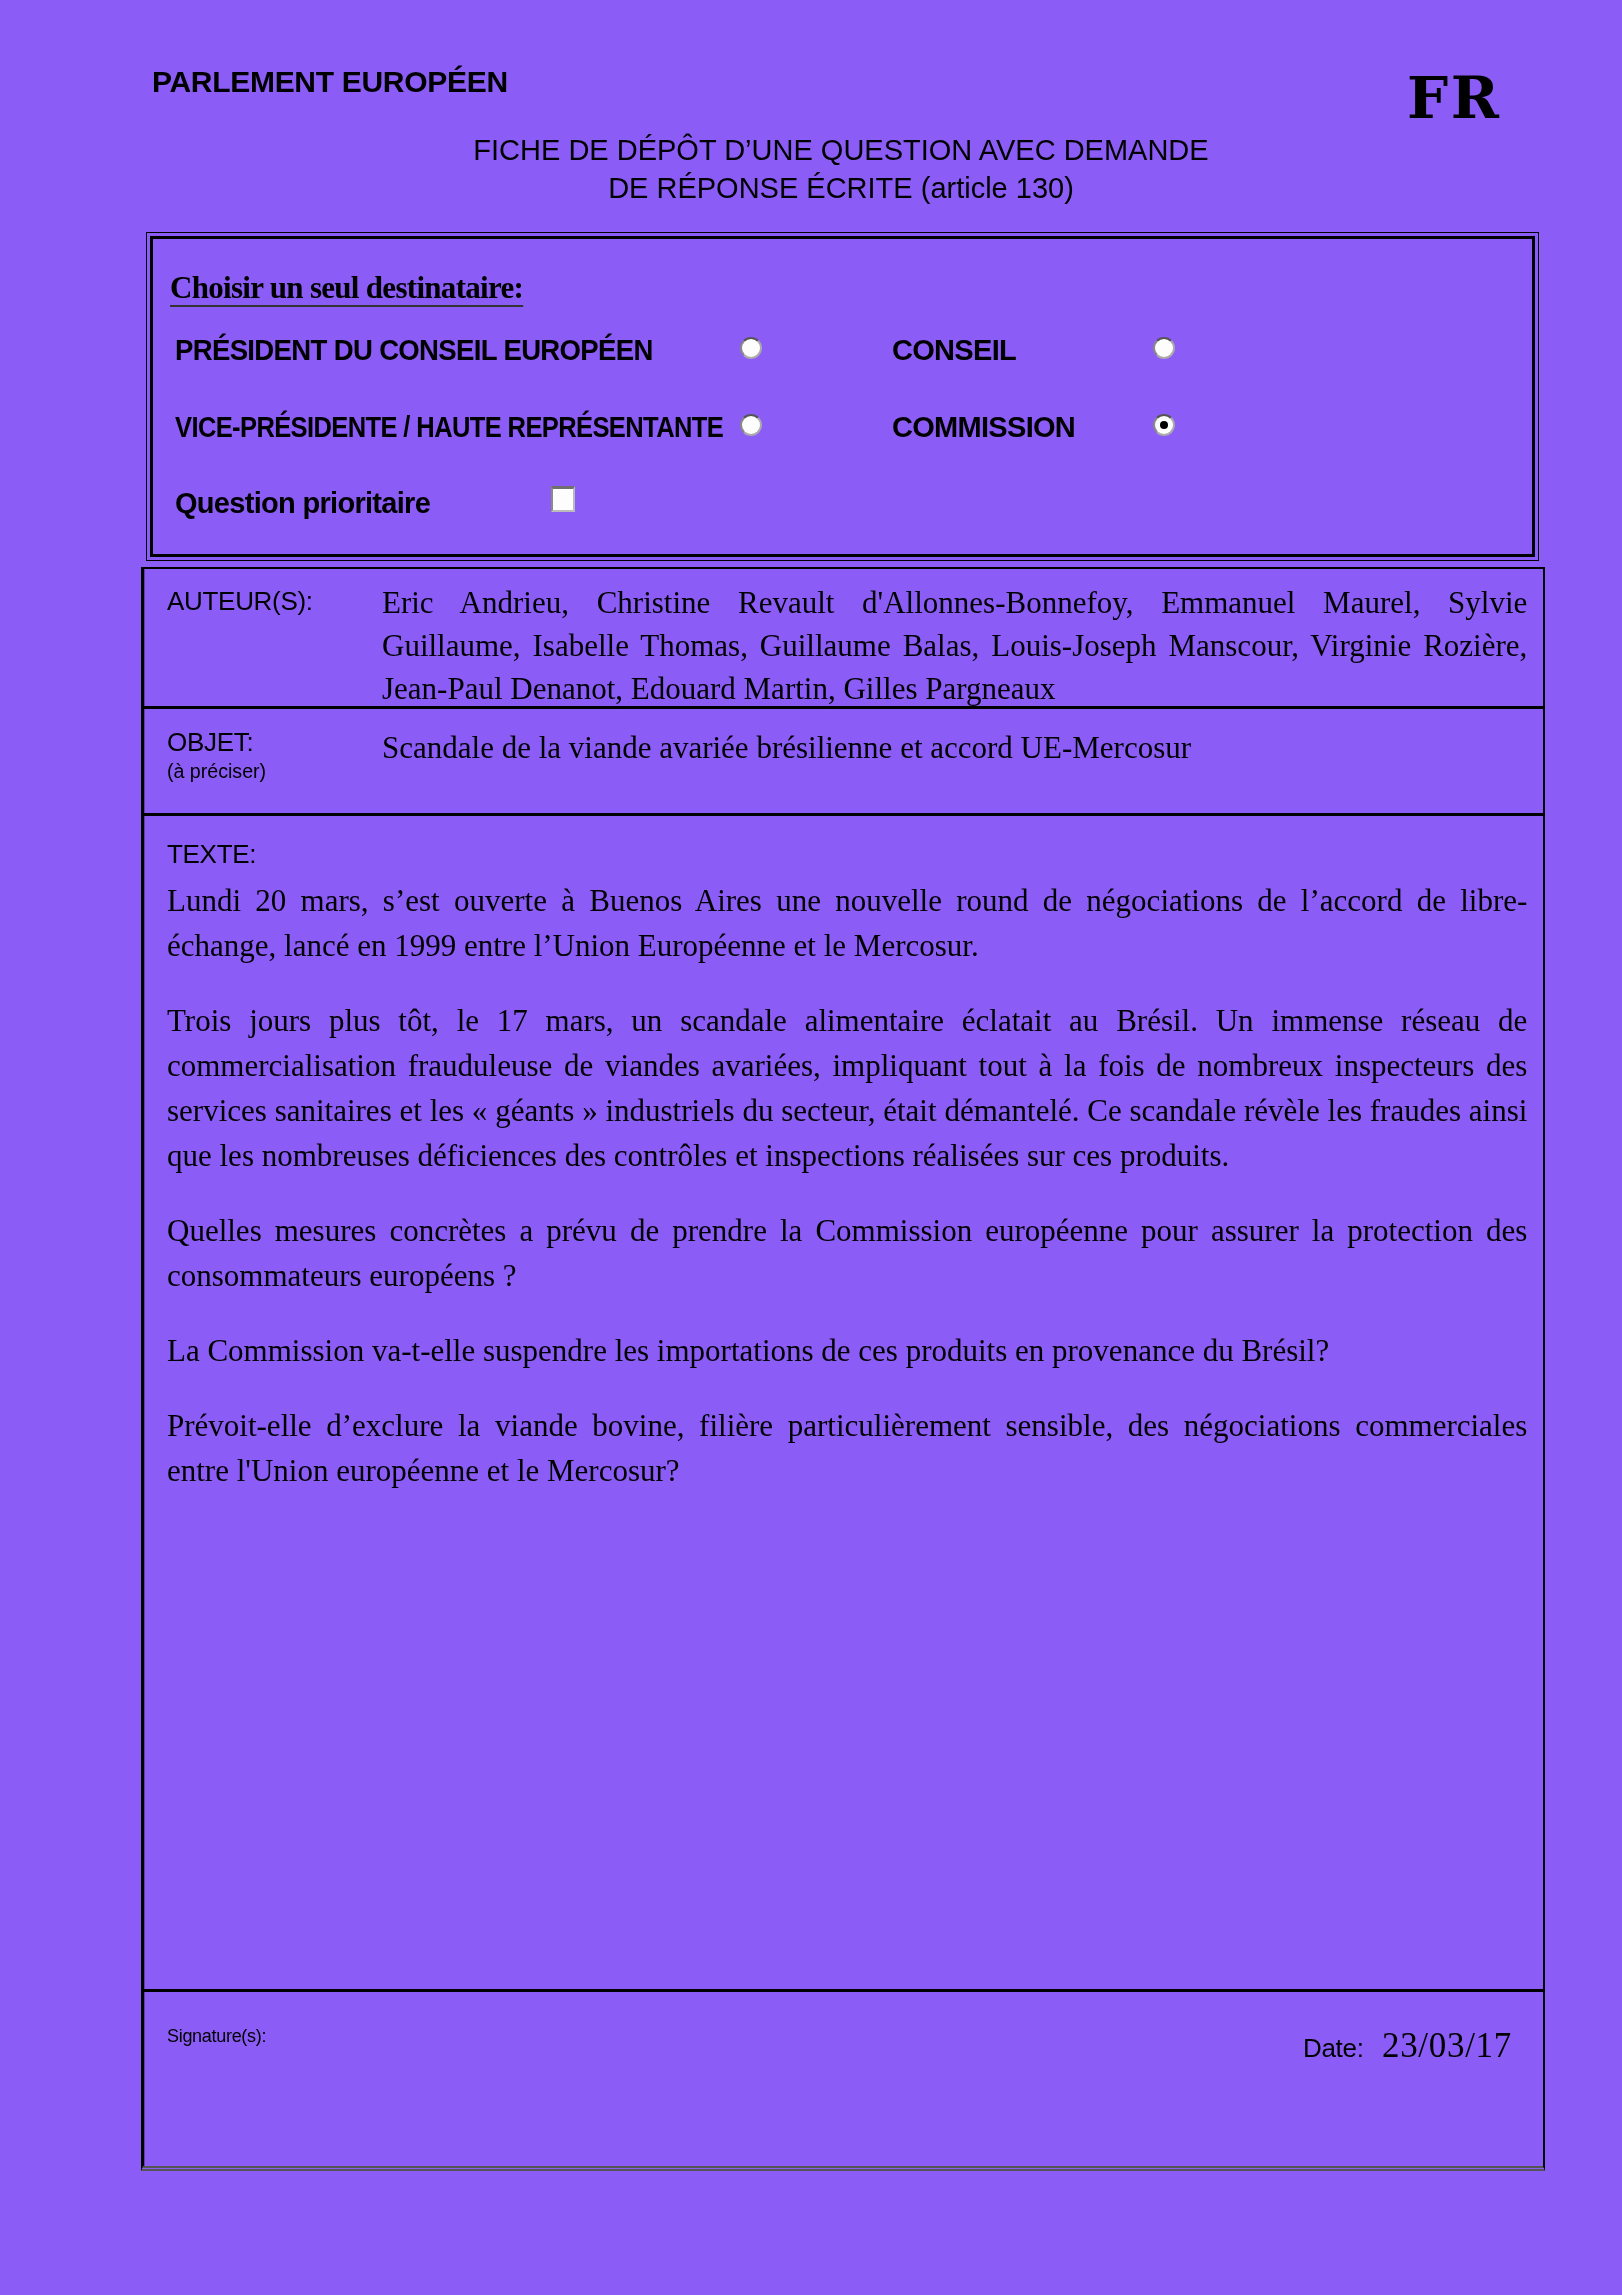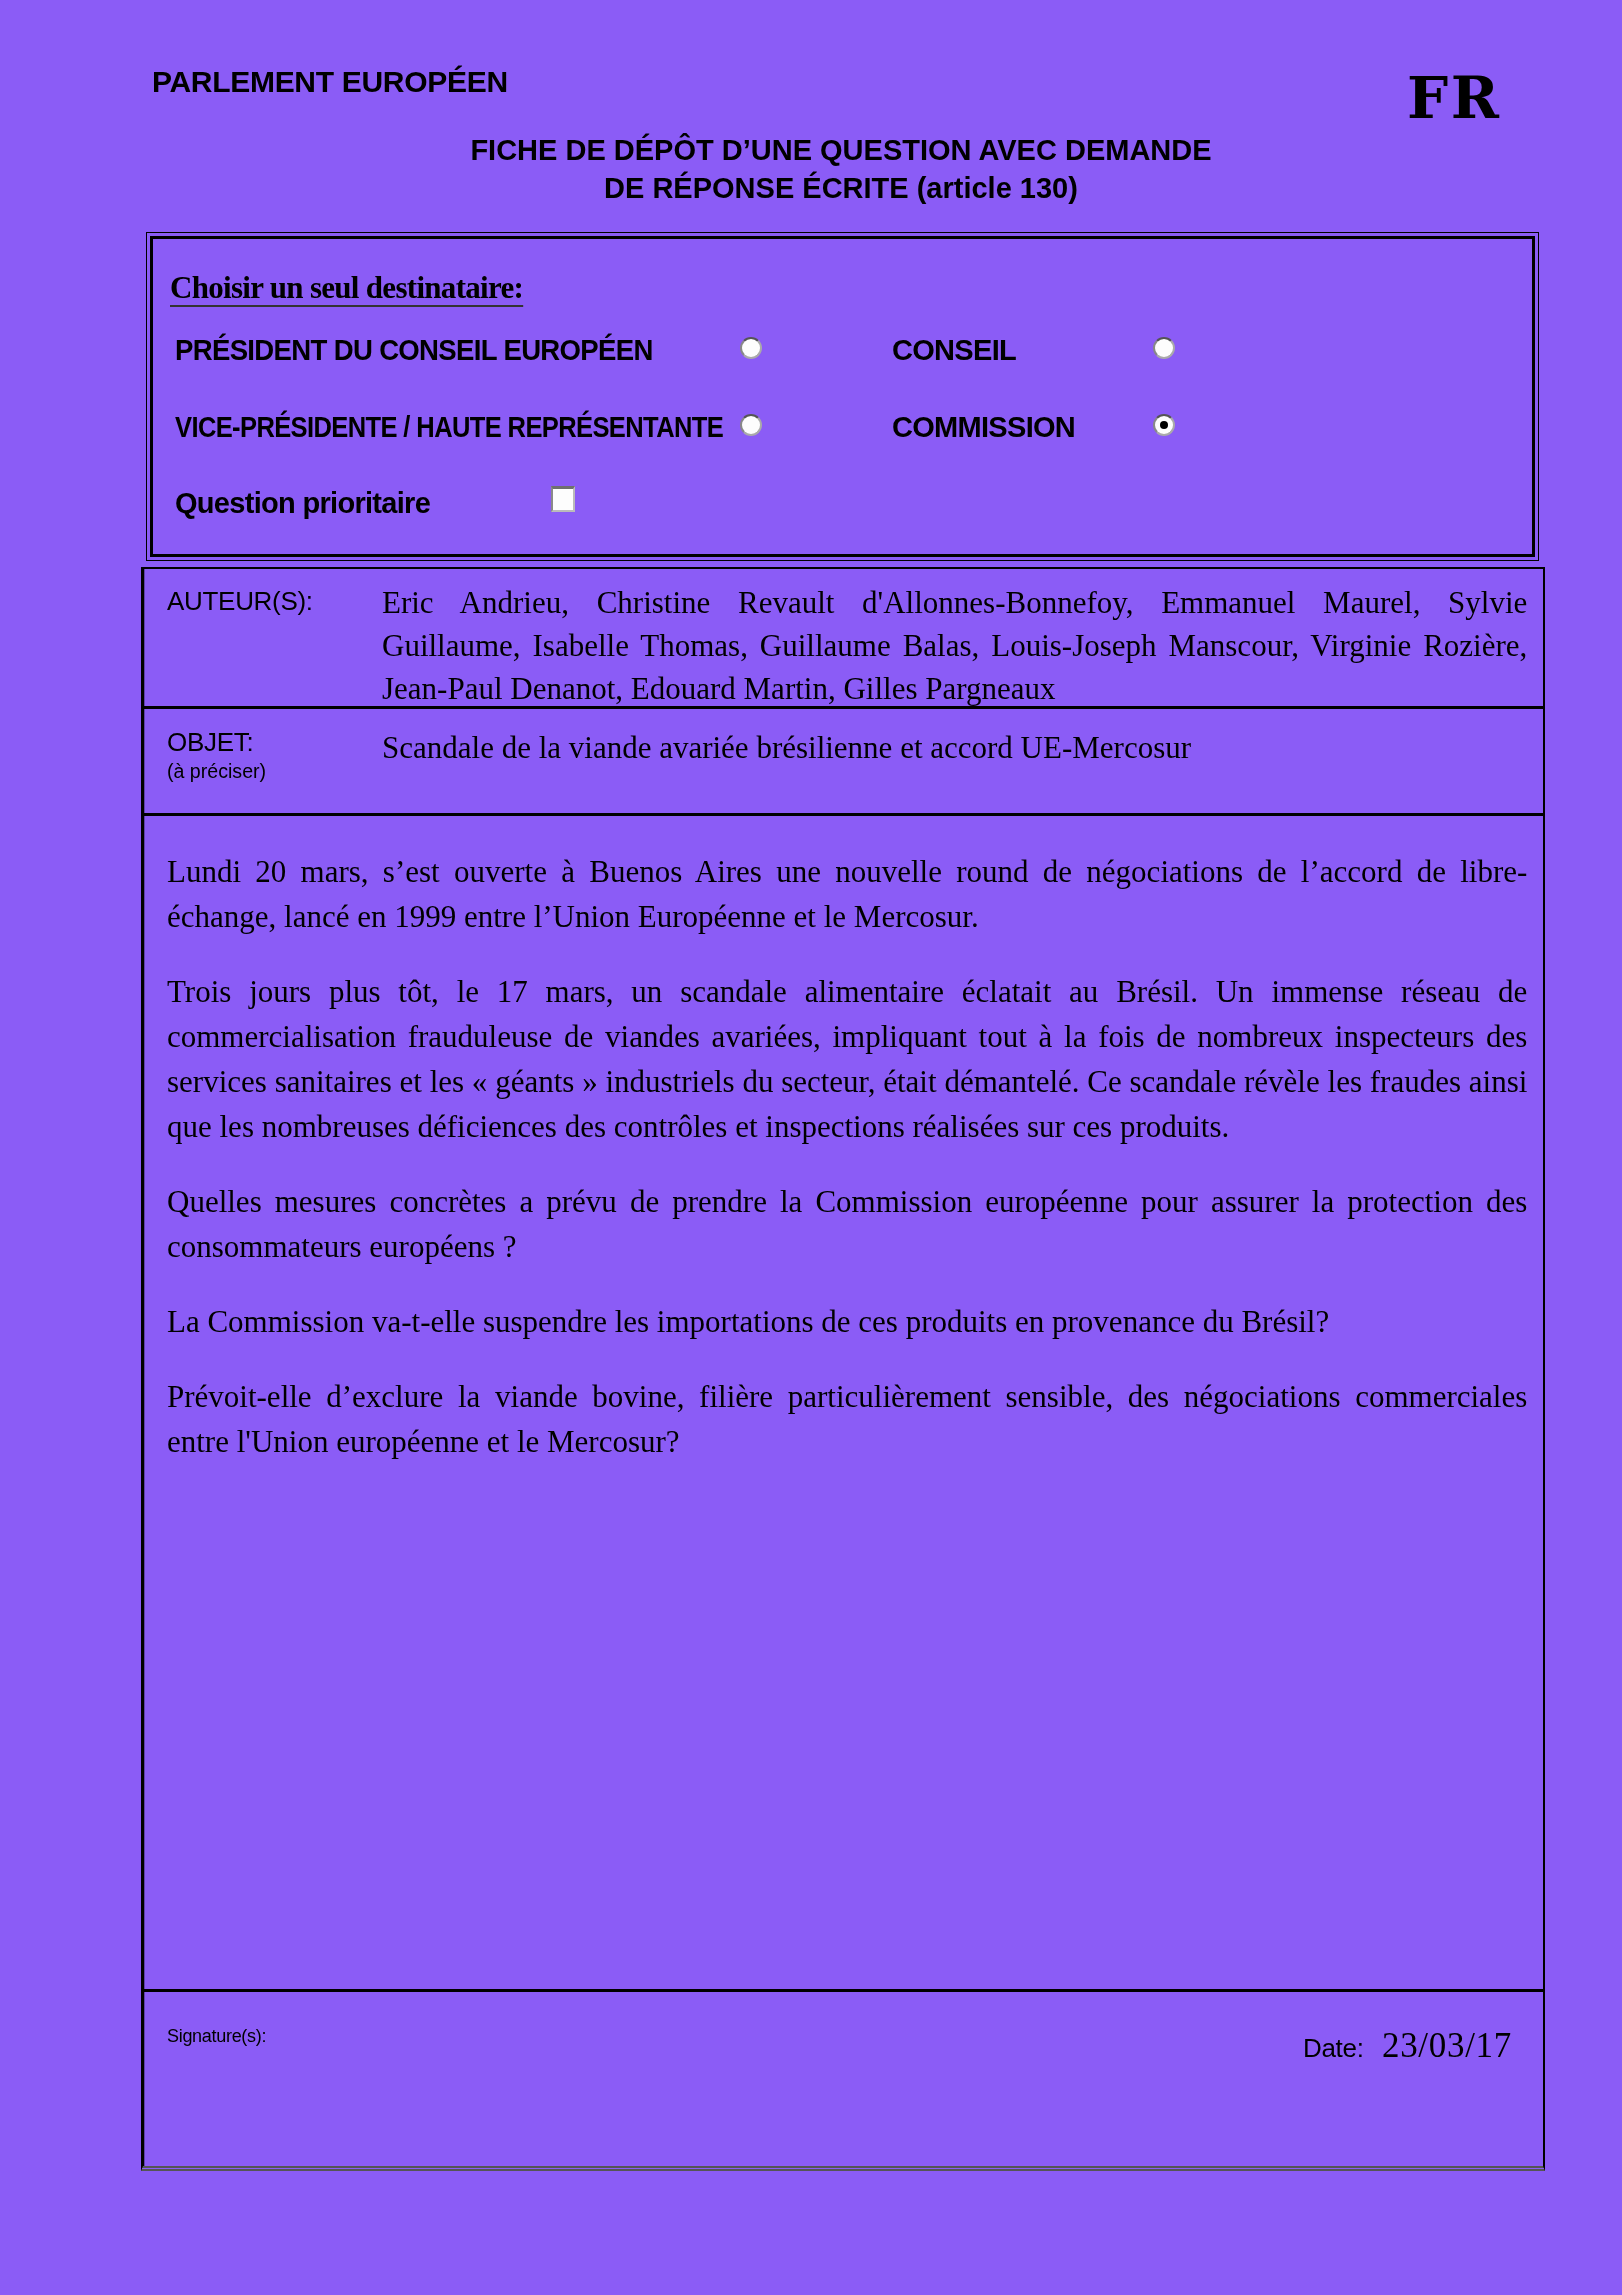--- a/index.html
+++ b/index.html
@@ -17,21 +17,21 @@
     font-size:30px;font-weight:bold;letter-spacing:-0.3px;
     white-space:nowrap;
   }
   .lang-badge{
     position:absolute;left:1407px;top:64px;
     font-family:"DejaVu Serif","Liberation Serif",serif;
     font-size:58px;font-weight:bold;letter-spacing:2.6px;
   }
   .form-title{
     position:absolute;left:143px;top:131px;width:1396px;
-    text-align:center;font-size:29px;font-weight:bold;line-height:38px;
+    text-align:center;font-size:29px;font-weight:normal;line-height:38px;
   }
   
   .dest-box{
     position:absolute;left:150px;top:236px;width:1385px;height:321px;
     border:3.3px solid #000;
     outline:1.3px solid #000;outline-offset:3.9px;
     box-sizing:border-box;
   }
   .dest-heading{
     position:absolute;left:17px;top:31px;
@@ -141,20 +141,21 @@
 
     <div class="row sep row-objet">
       <div class="cell-label">
         <div>OBJET:</div>
         <div class="small-note">(à préciser)</div>
       </div>
       <div class="serif objet-value">Scandale de la viande avariée brésilienne et accord UE-Mercosur</div>
     </div>
 
     <div class="row sep row-texte">
+      <div class="texte-label">TEXTE:</div>
       <p class="serif">Lundi 20 mars, s’est ouverte à Buenos Aires une nouvelle round de négociations de l’accord de libre-échange, lancé en 1999 entre l’Union Européenne et le Mercosur.</p>
       <p class="serif">Trois jours plus tôt, le 17 mars, un scandale alimentaire éclatait au Brésil. Un immense réseau de commercialisation frauduleuse de viandes avariées, impliquant tout à la fois de nombreux inspecteurs des services sanitaires et les « géants » industriels du secteur, était démantelé. Ce scandale révèle les fraudes ainsi que les nombreuses déficiences des contrôles et inspections réalisées sur ces produits.</p>
       <p class="serif">Quelles mesures concrètes a prévu de prendre la Commission européenne pour assurer la protection des consommateurs européens ?</p>
       <p class="serif">La Commission va-t-elle suspendre les importations de ces produits en provenance du Brésil?</p>
       <p class="serif">Prévoit-elle d’exclure la viande bovine, filière particulièrement sensible, des négociations commerciales entre l'Union européenne et le Mercosur?</p>
     </div>
 
     <div class="row row-sign">
       <div class="sign-label">Signature(s):</div>
       <div class="date-group">

